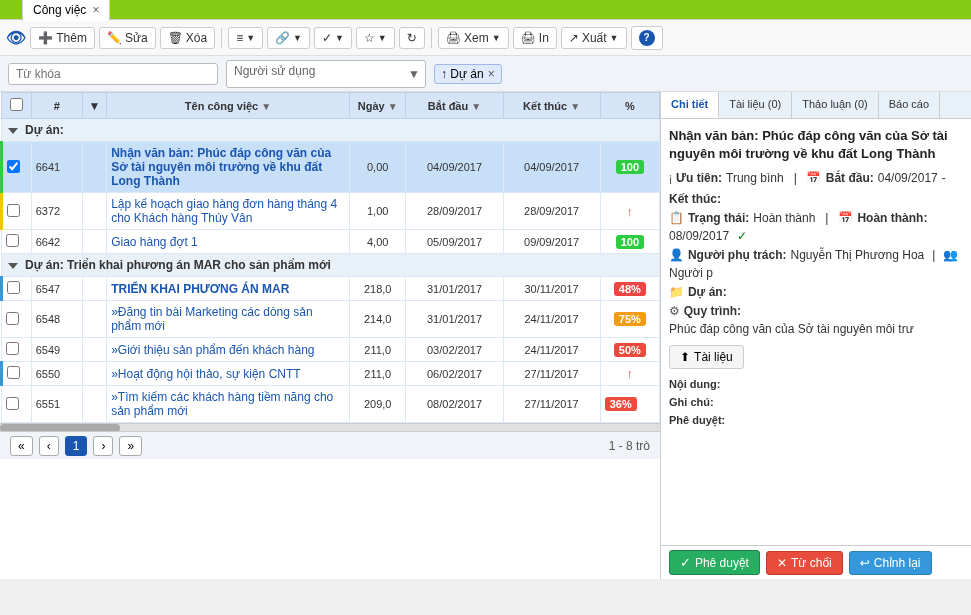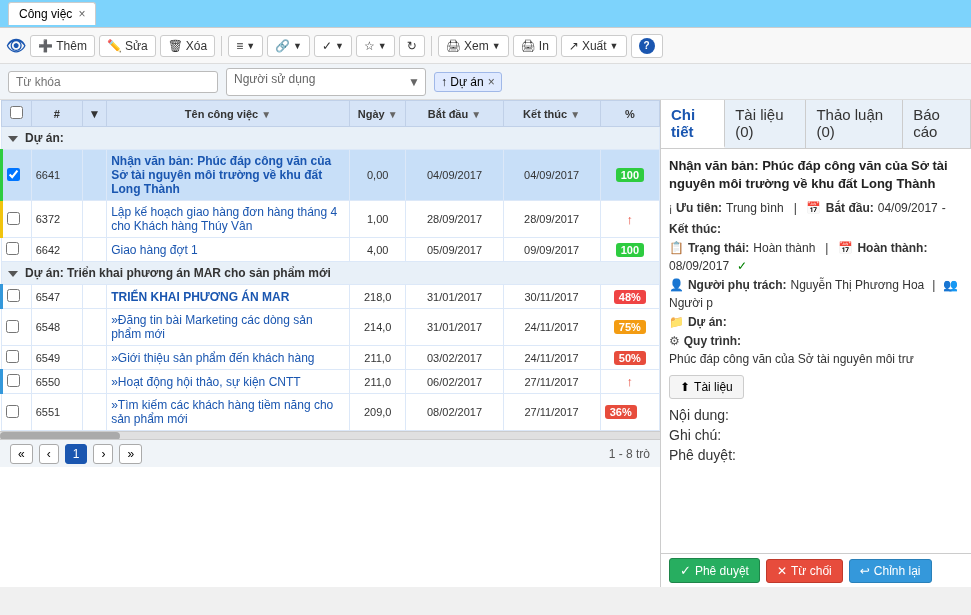--- a/index.html
+++ b/index.html
@@ -1,19 +1,19 @@
 <!DOCTYPE html>
 <html><head>
   <meta charset="utf-8">
   <style>
     * { box-sizing: border-box; margin: 0; padding: 0; font-family: Arial, sans-serif; font-size: 12px; }
     body { width: 971px; height: 615px; overflow: hidden; background: #f0f0f0; }
 
     
-    .tab-bar { display: flex; align-items: center; background: #7dd3fc; border-bottom: 1px solid #ccc; padding: 0 8px; height: 28px; }
+    .tab-bar { display: flex; align-items: center; background: #84cc16; border-bottom: 1px solid #ccc; padding: 0 22px; height: 20px; }
     .tab { display: flex; align-items: center; background: #fff; border: 1px solid #ccc; border-bottom: none; padding: 4px 10px; margin-right: 2px; border-radius: 3px 3px 0 0; font-size: 12px; }
     .tab .close-x { margin-left: 6px; cursor: pointer; color: #666; }
 
     
     .toolbar { display: flex; align-items: center; background: #f8f8f8; border-bottom: 1px solid #ddd; padding: 4px 6px; gap: 4px; height: 36px; }
     .toolbar-btn { display: flex; align-items: center; gap: 3px; padding: 3px 7px; border: 1px solid #ccc; background: #fff; border-radius: 3px; cursor: pointer; font-size: 12px; color: #333; white-space: nowrap; }
     .toolbar-sep { width: 1px; background: #ccc; height: 20px; margin: 0 2px; }
 
     
     .filter-bar { display: flex; align-items: center; background: #f0f4f8; border-bottom: 1px solid #ddd; padding: 5px 8px; gap: 8px; height: 36px; }
@@ -58,38 +58,38 @@
     .pct-bar { display: inline-block; padding: 1px 5px; border-radius: 3px; color: #fff; font-size: 11px; font-weight: bold; }
     .pct-green { background: #2ecc40; }
     .pct-orange { background: #ef4444; }
     .arrow-up { color: #e74c3c; font-size: 13px; }
 
     
     .right-panel { width: 310px; background: #fff; display: flex; flex-direction: column; overflow-y: auto; }
 
     
     .right-tabs { display: flex; border-bottom: 1px solid #ccc; background: #e8f0f8; }
-    .right-tab { padding: 6px 10px; font-size: 15px; cursor: pointer; border-right: 1px solid #ccc; color: #333; }
+    .right-tab { padding: 6px 10px; font-size: 11px; cursor: pointer; border-right: 1px solid #ccc; color: #333; }
     .right-tab.active { background: #fff; font-weight: bold; border-bottom: 2px solid #fff; color: #1a56b0; }
 
     
     .right-content { padding: 8px; flex: 1; overflow-y: auto; }
     .right-title { font-size: 13px; font-weight: bold; color: #222; margin-bottom: 8px; line-height: 1.4; }
 
     .progress-bar-wrap { background: #ddd; border-radius: 8px; height: 18px; margin-bottom: 8px; overflow: hidden; }
     .progress-bar-fill { background: #2ecc40; height: 100%; border-radius: 8px; display: flex; align-items: center; justify-content: center; color: #fff; font-size: 11px; font-weight: bold; }
 
     .info-row { display: flex; align-items: flex-start; font-size: 11px; margin-bottom: 5px; gap: 4px; color: #333; flex-wrap: wrap; }
     .info-icon { font-size: 12px; color: #555; flex-shrink: 0; }
     .info-label { font-weight: bold; }
 
     .tai-lieu-btn { display: inline-flex; align-items: center; gap: 4px; padding: 4px 10px; border: 1px solid #ccc; border-radius: 3px; background: #f5f5f5; font-size: 11px; cursor: pointer; margin-top: 4px; margin-bottom: 8px; }
 
     .field-block { margin-bottom: 4px; }
-    .field-label { font-weight: normal; font-size: 14px; color: #333; }
+    .field-label { font-weight: bold; font-size: 11px; color: #333; }
 
     
     .footer { display: flex; align-items: center; justify-content: space-between; background: #f0f4f8; border-top: 1px solid #ccc; padding: 4px 10px; height: 28px; }
     .footer-left { display: flex; align-items: center; gap: 6px; }
     .pagination-btn { padding: 2px 7px; border: 1px solid #aaa; background: #fff; border-radius: 3px; cursor: pointer; font-size: 12px; }
     .page-current { padding: 2px 7px; border: 1px solid #1a56b0; background: #1a56b0; color: #fff; border-radius: 3px; font-size: 12px; }
     .footer-right { font-size: 12px; color: #555; }
     .scroll-bar-h { height: 8px; background: #e0e0e0; border-top: 1px solid #ccc; }
     .scroll-thumb { width: 120px; height: 8px; background: #aaa; border-radius: 4px; }
 

